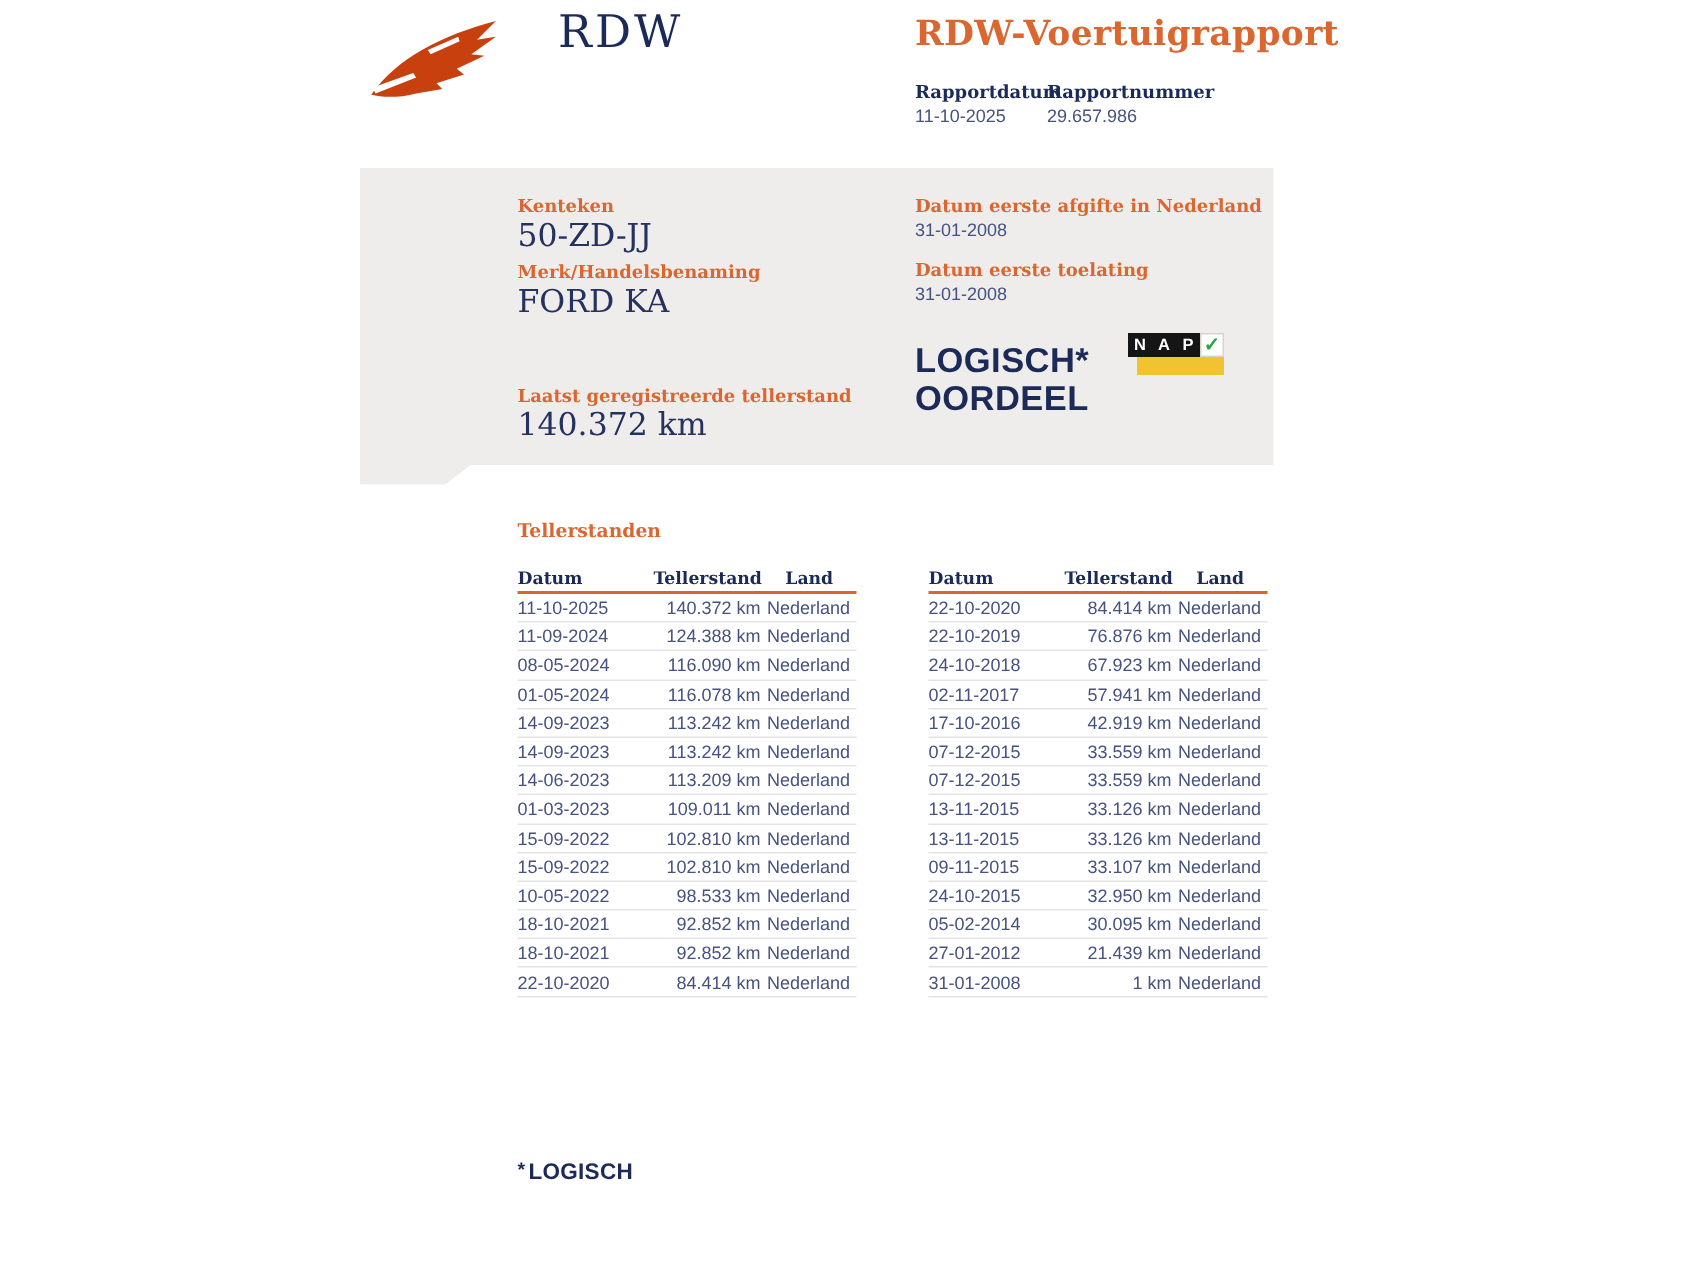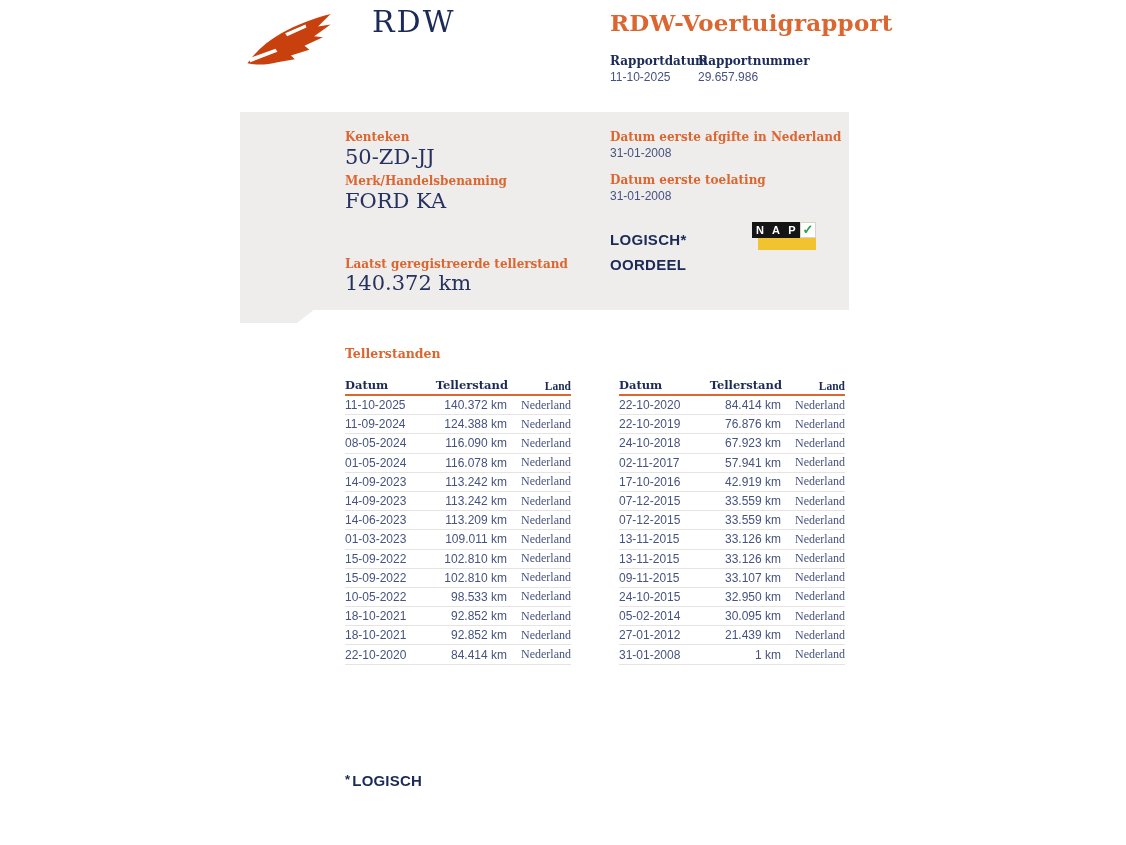--- a/index.html
+++ b/index.html
@@ -34,21 +34,21 @@
   .olabel {
     font-family:"DejaVu Serif", serif; font-weight:bold;
     font-size:12px; color:#DB6630;
   }
   .hero-value {
     font-family:"DejaVu Serif", serif; font-size:21px; color:#25315E;
   }
   .small-value { font-size:12px; color:#46527F; }
   .pleft { left:105px; } .pright { left:370px; }
   .oordeel {
-    left:370px; top:116px; font-size:15px; font-weight:800;
+    left:370px; top:116px; font-size:23px; font-weight:800;
     color:#1B2A57; line-height:24.5px; letter-spacing:0.3px;
   }
 
   
   .nap { left:512px; top:108px; width:66px; height:34px; }
   .nap-yellow { position:absolute; left:6px; top:10px; width:58px; height:20px; background:#F2C331; }
   .nap-tile {
     position:absolute; top:2px; width:16px; height:16px; background:#151515;
     color:#fff; font-size:11px; font-weight:bold; text-align:center; line-height:16px;
   }
@@ -71,21 +71,21 @@
     border-bottom:2px solid #DB6630; padding-bottom:2px;
     font-family:"DejaVu Serif", serif; font-weight:bold;
     font-size:11.5px; color:#1B2A57;
   }
   .trow {
     display:flex; align-items:center; height:19.2px;
     border-bottom:1px solid #E6E3E3; font-size:12px; color:#46527F;
   }
   .c1 { width:92px; text-align:left; }
   .c2 { flex:1; text-align:right; }
-  .c3 { width:64px; text-align:right;font-family:Liberation Serif, serif; }
+  .c3 { width:64px; text-align:center; }
 
   
   .footnote { left:345px; top:772px; width:516px; }
   .fn-head { font-size:15px; font-weight:800; color:#1B2A57; letter-spacing:0.2px; }
   .fn-head .star { font-size:13px; vertical-align:2px; margin-right:2px; }
   .fn-text { margin-top:8px; font-size:12px; line-height:20px; color:#DF7449; }
 </style>
 </head>
 <body>
 

